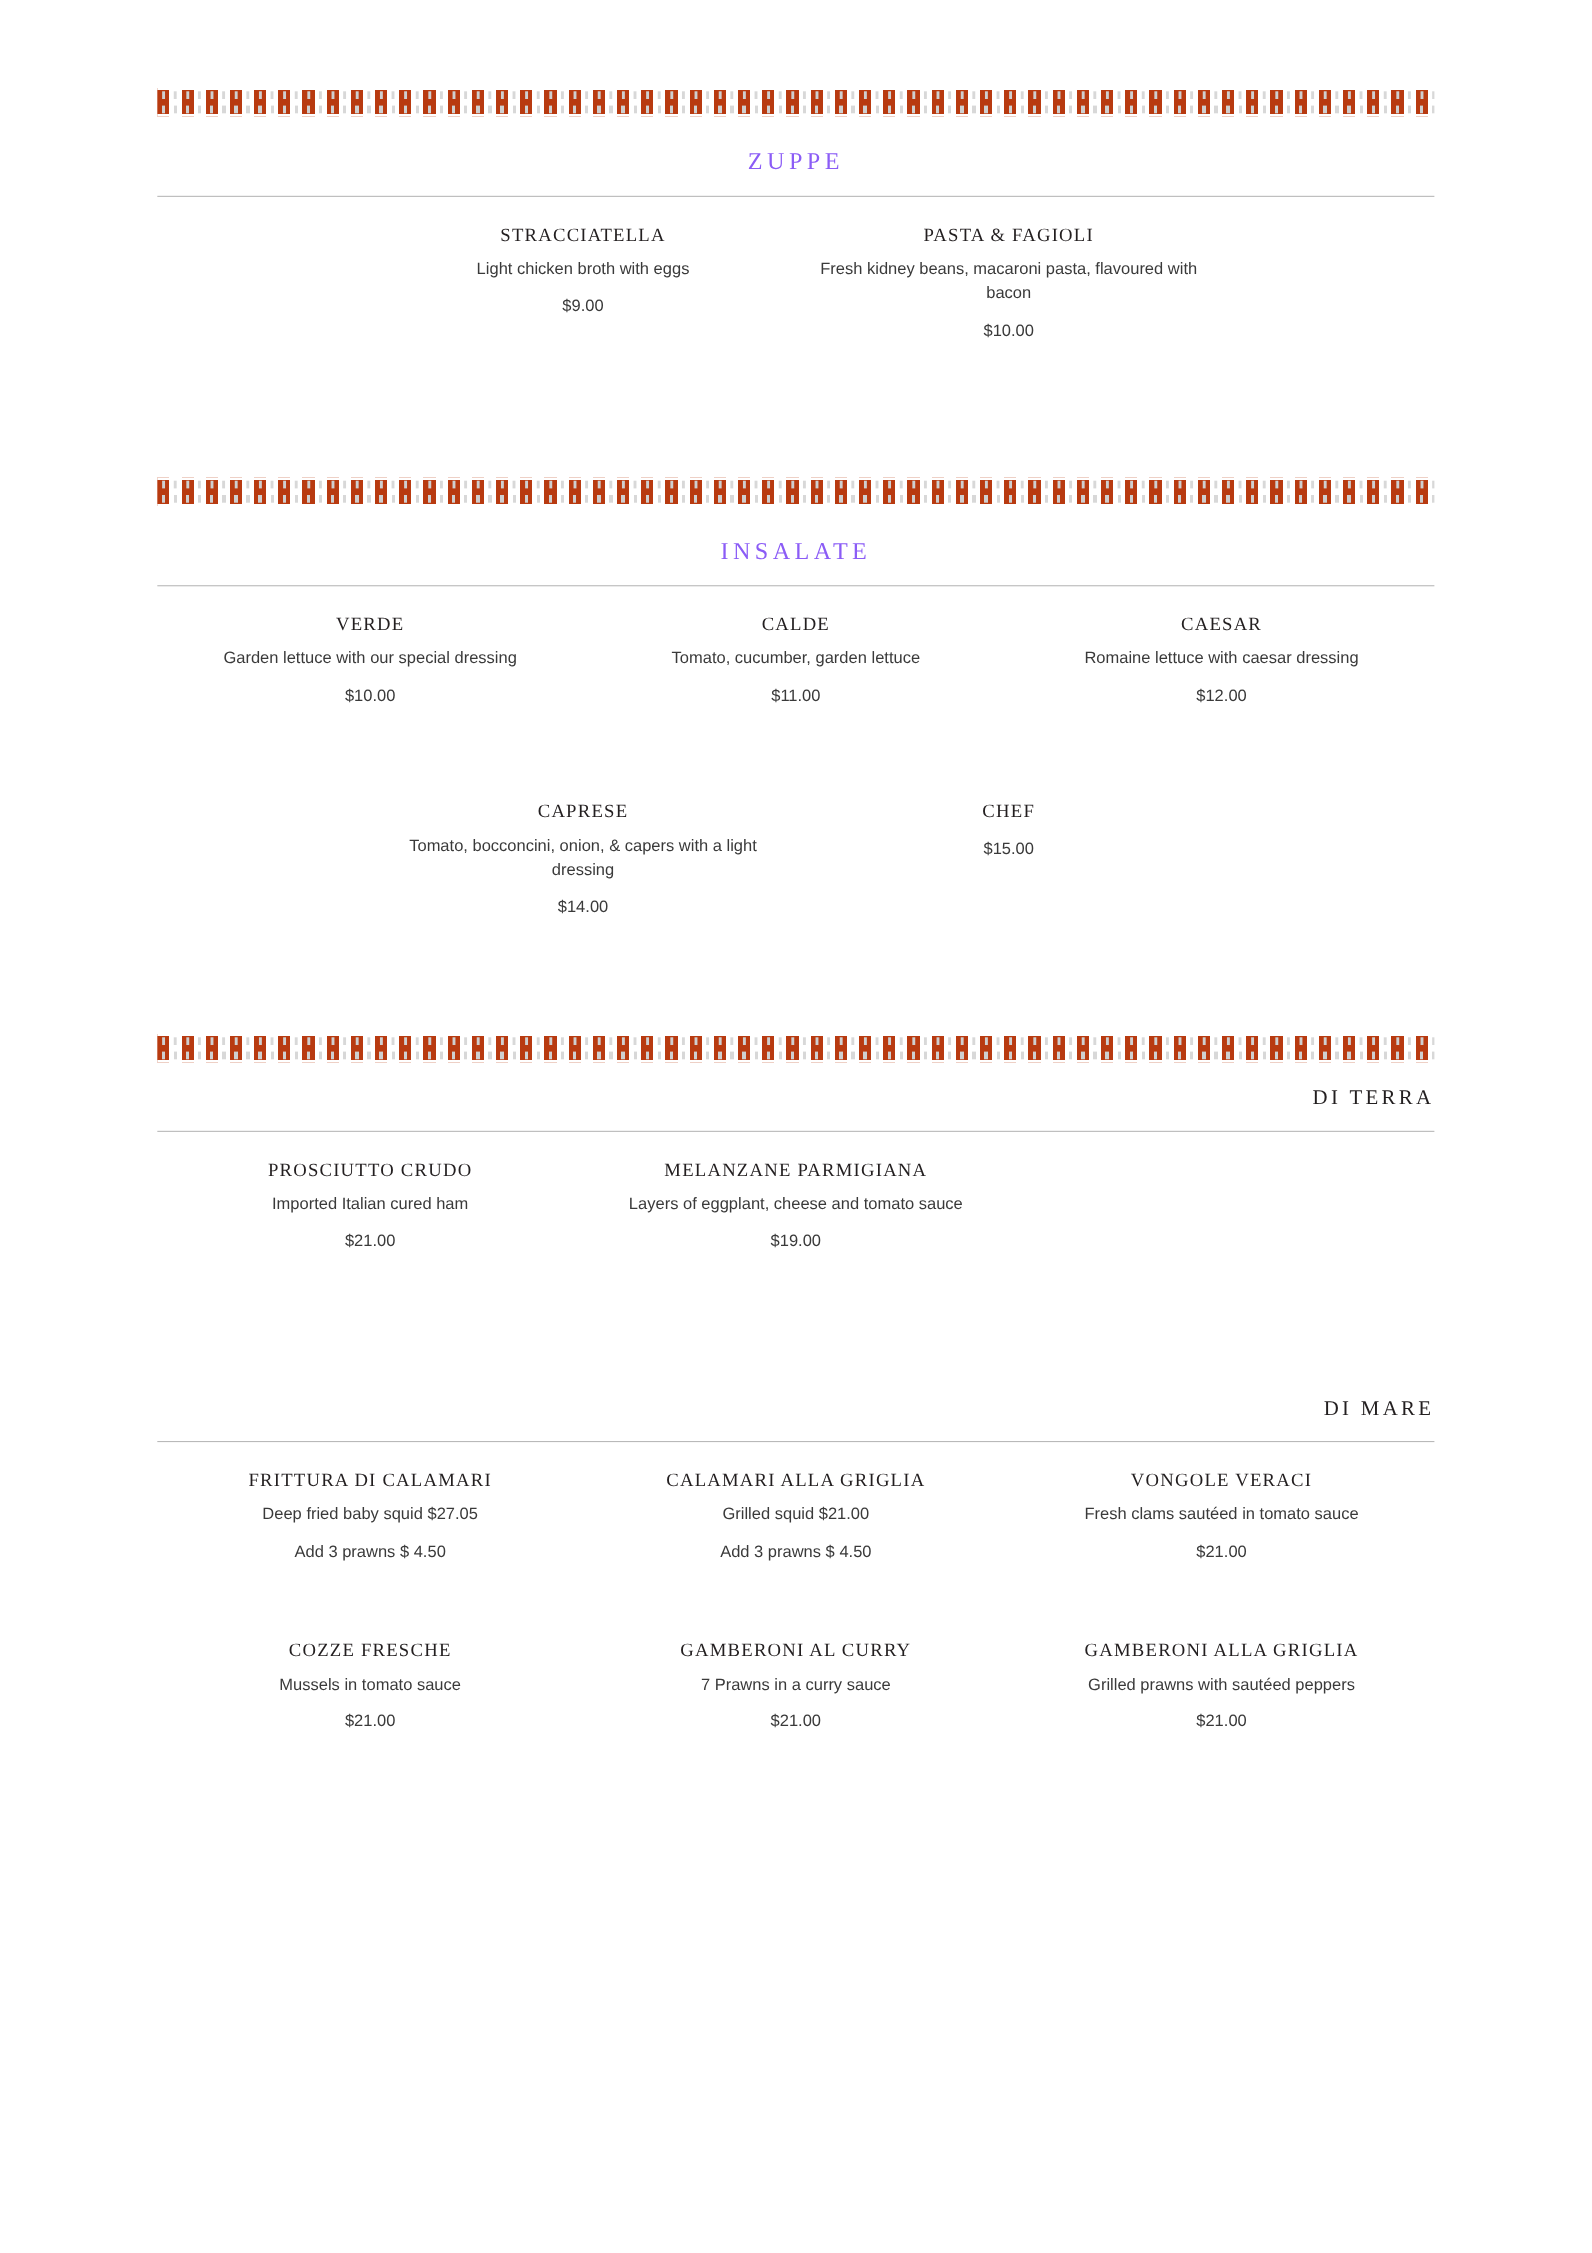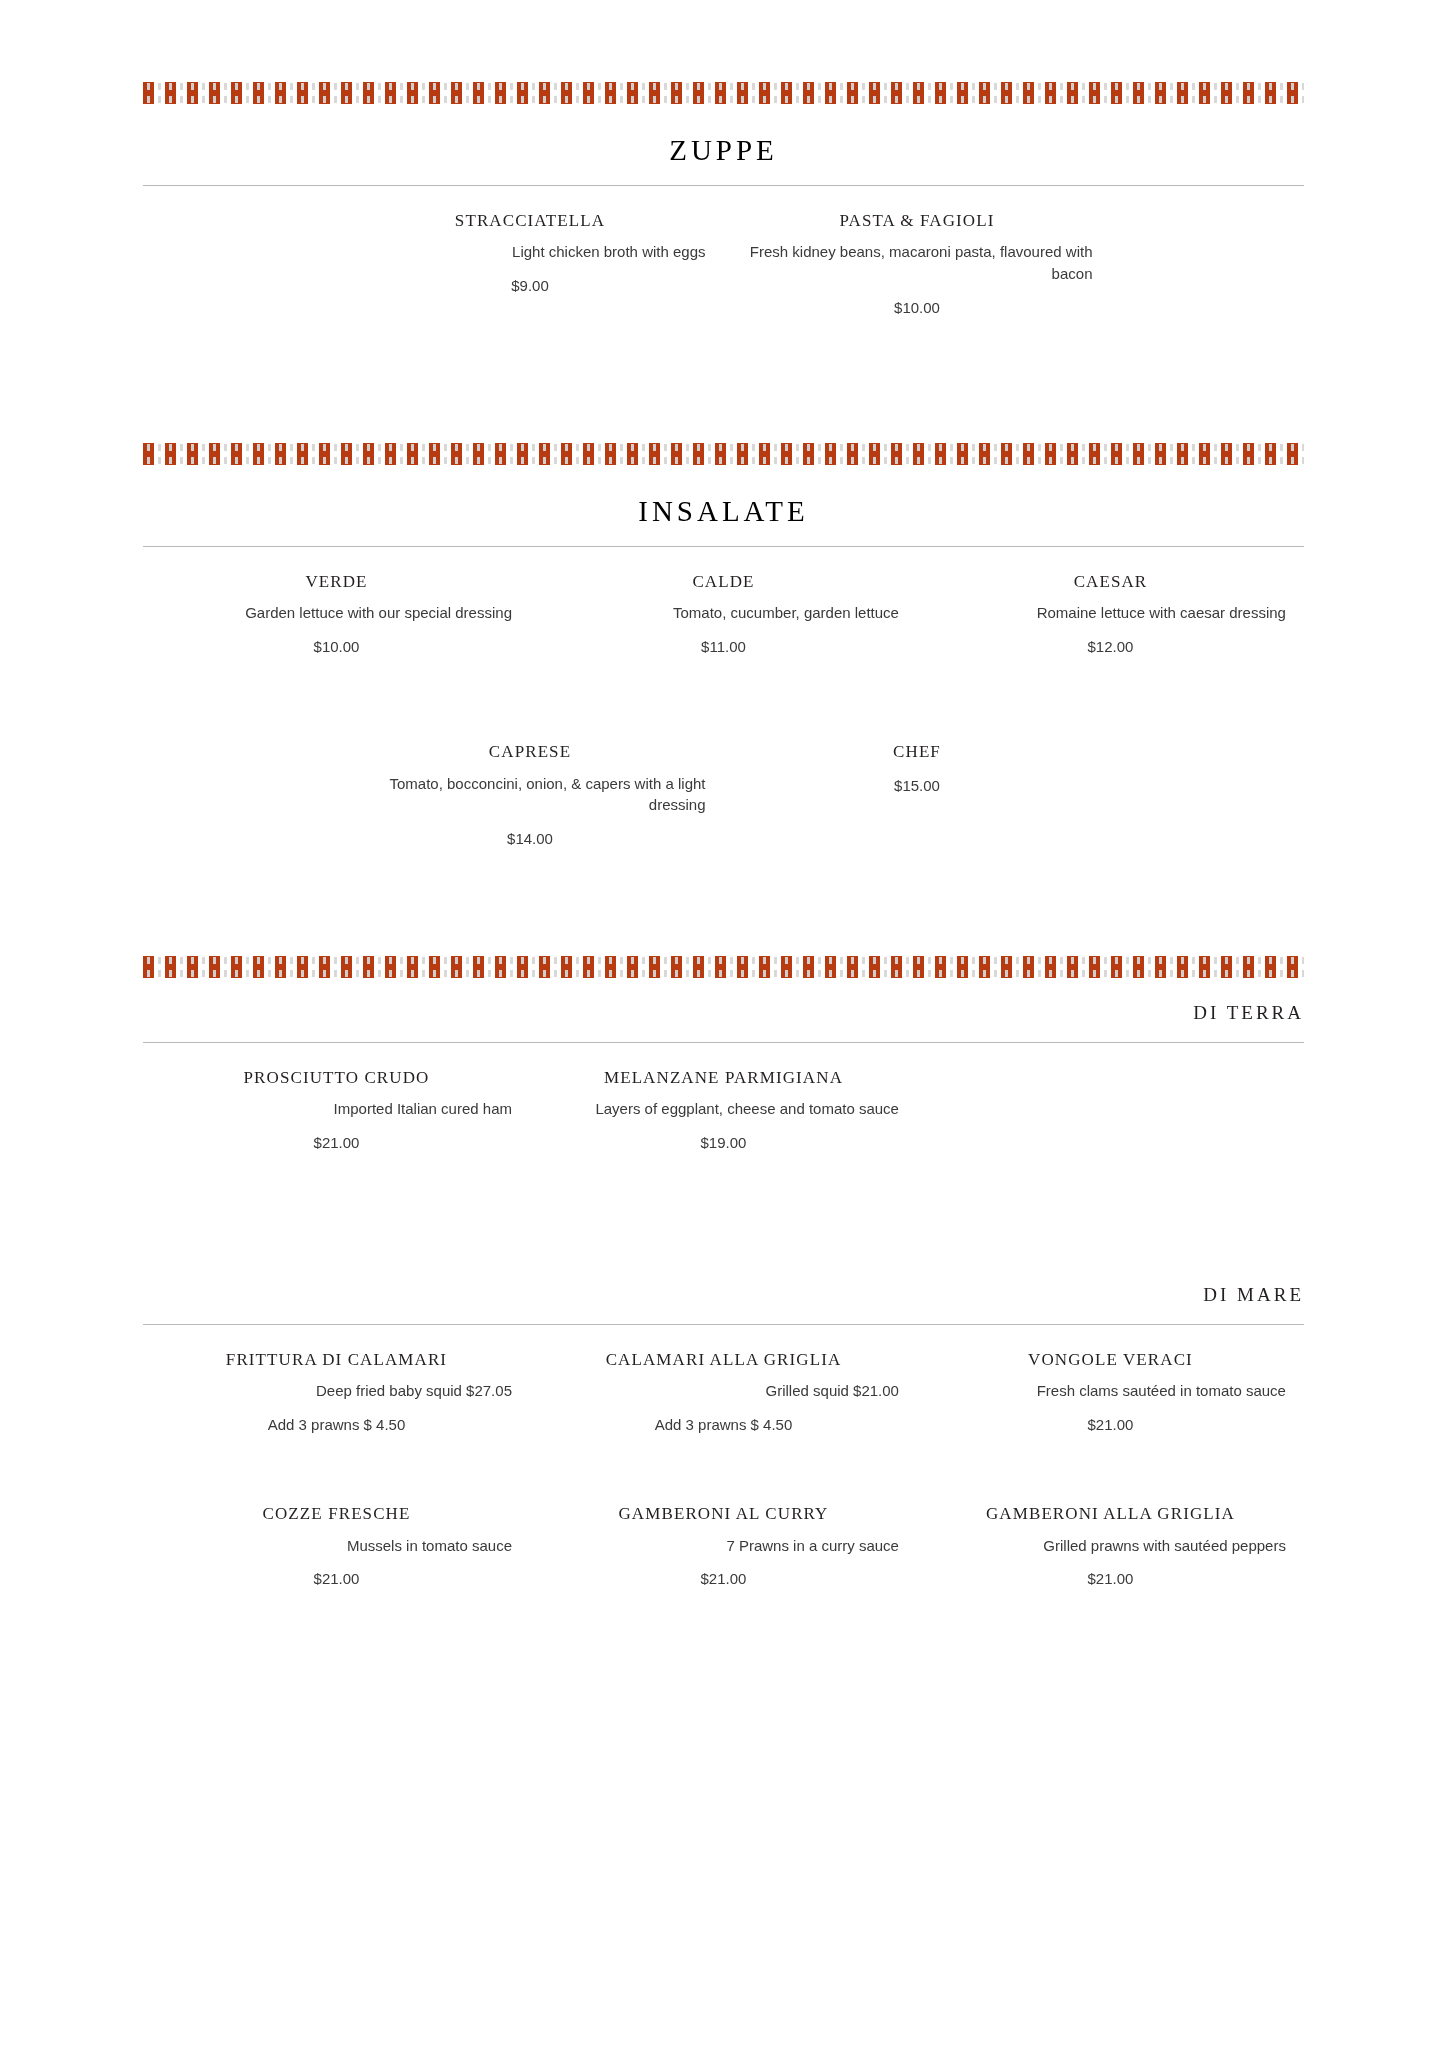--- a/index.html
+++ b/index.html
@@ -63,23 +63,23 @@
         transparent 7px, transparent 15px,
         #d8d8d8 15px, #d8d8d8 18px,
         transparent 18px, transparent 22px);
     z-index: 2;
   }
 
   
   .section-title {
     text-align: center;
     font-family: "Liberation Serif", serif;
-    font-size: 29px;
+    font-size: 22px;
     letter-spacing: 4px;
-    color: #000000;
+    color: #8b5cf6;
     margin: 28px 0 0 0;
     font-weight: 400;
   }
   .section-subtitle {
     text-align: right;
     font-family: "Liberation Serif", serif;
     font-size: 19px;
     letter-spacing: 3px;
     color: #231f20;
     margin: 22px 0 0 0;
@@ -111,21 +111,20 @@
     color: #231f20;
     margin: 0 0 10px 0;
     line-height: 1.25;
   }
   .item-desc {
     font-family: "Liberation Sans", sans-serif;
     font-size: 15px;
     color: #3a3a3a;
     line-height: 1.45;
     margin: 4px;
-    text-align: right;
   }
   .item-price {
     font-family: "Liberation Sans", sans-serif;
     font-size: 15px;
     color: #3a3a3a;
     line-height: 1.45;
     margin: 12px;
   }
 
   .align-top { align-items: flex-start; }

